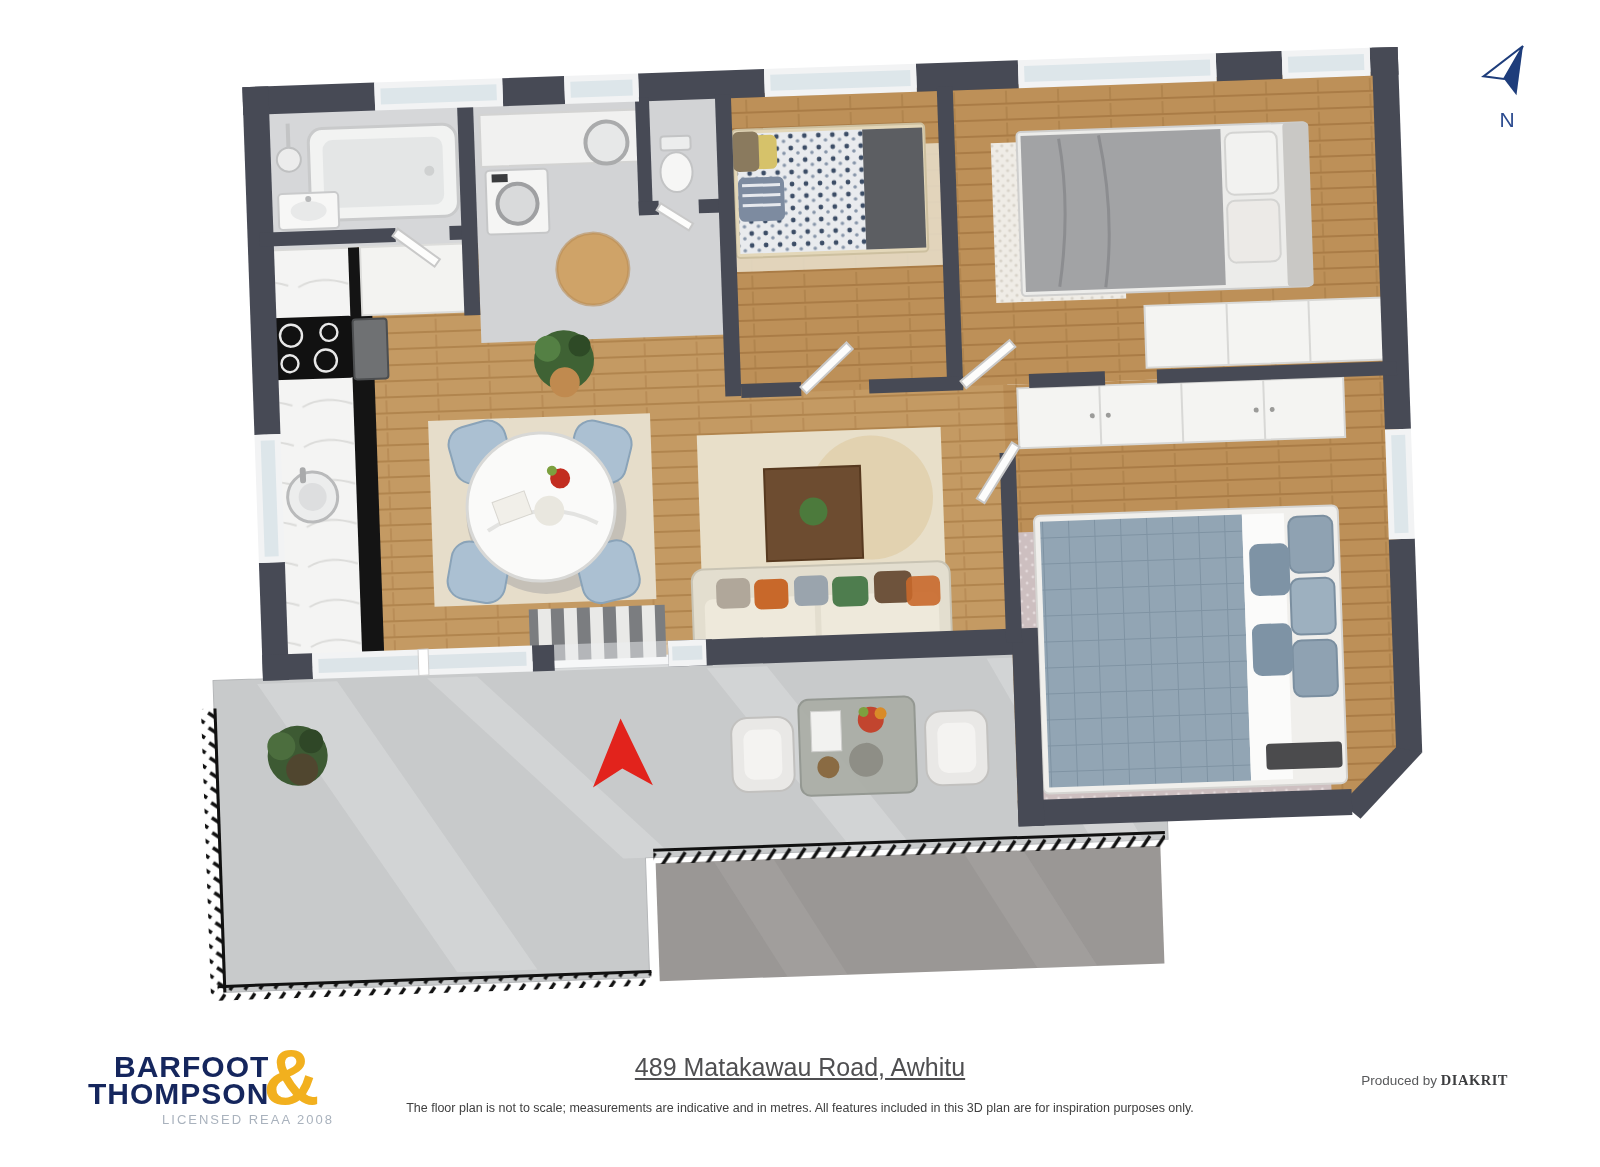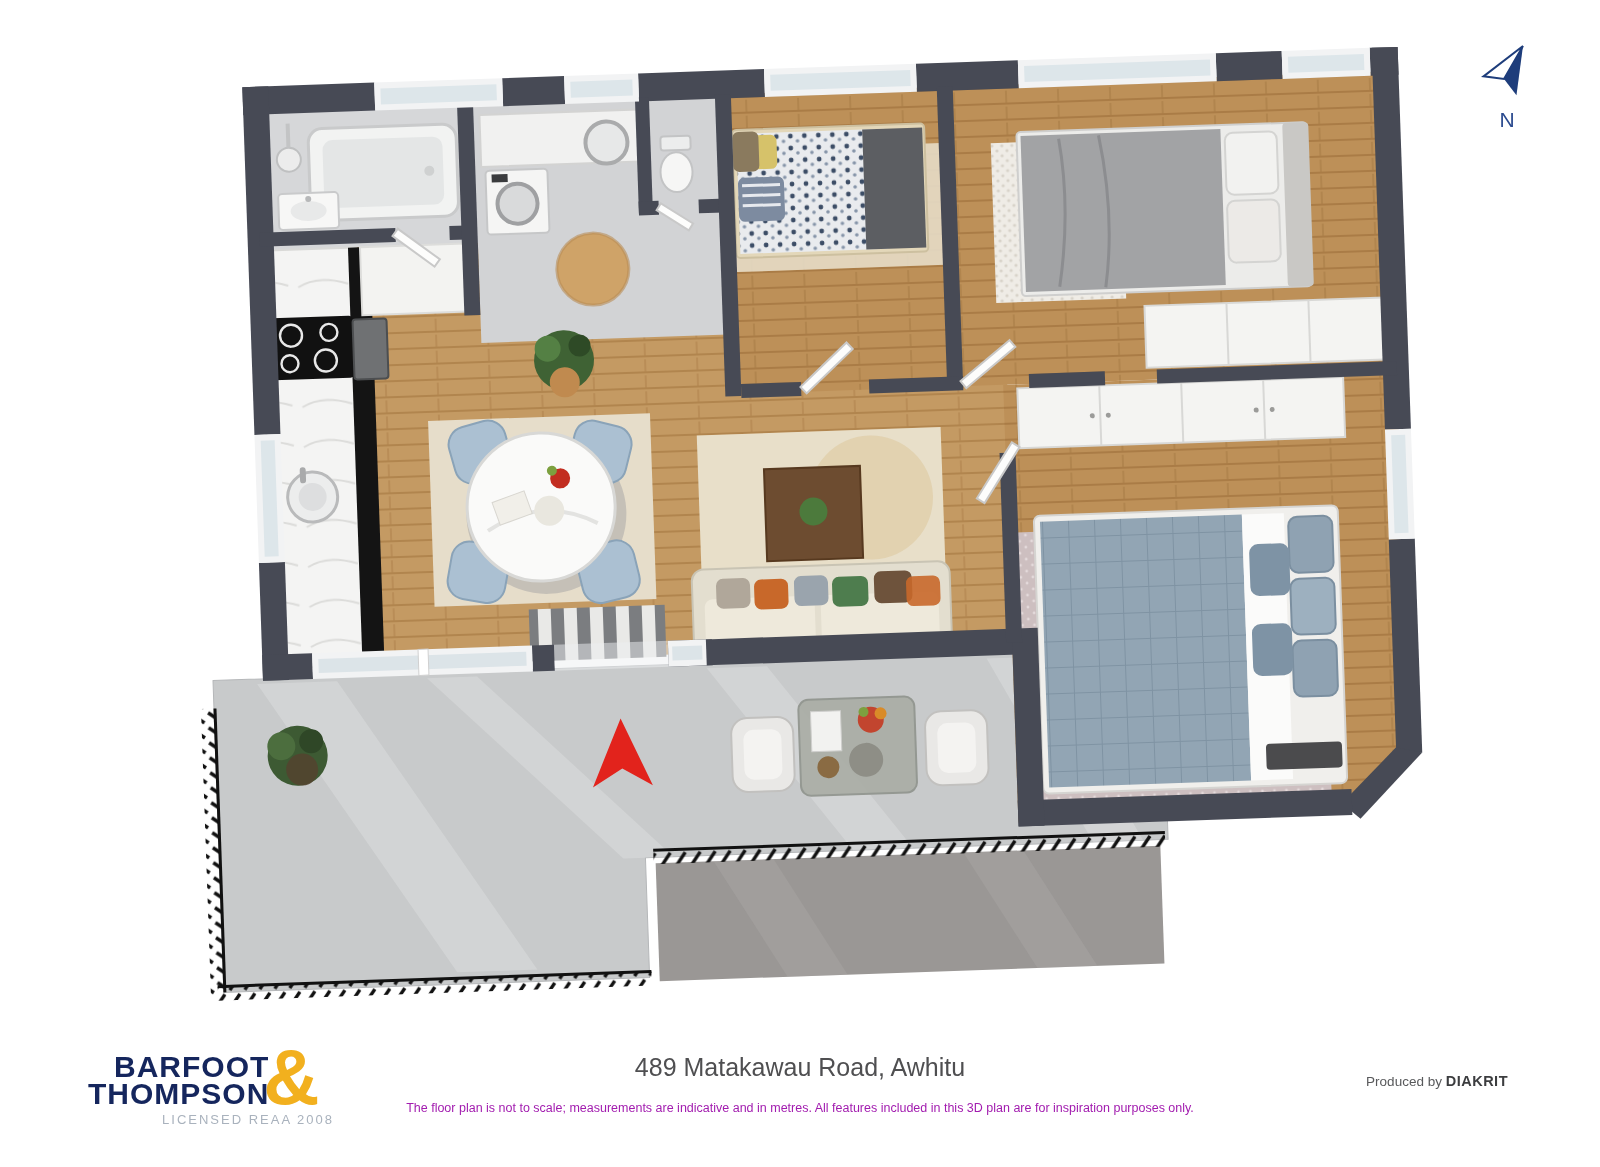--- a/index.html
+++ b/index.html
@@ -14,25 +14,25 @@
   
   .footer{position:absolute;left:0;right:0;bottom:22px;height:130px;}
   .logo{position:absolute;left:88px;bottom:18px;width:260px;}
   .logo-row{display:flex;align-items:center;}
   .logo-lines{display:flex;flex-direction:column;align-items:flex-end;line-height:0.92;}
   .logo-lines span{color:#15265d;font-weight:bold;font-size:30px;letter-spacing:1px;}
   .amp{color:#f2b01e;font-size:78px;font-weight:bold;line-height:0.7;margin-left:-6px;margin-top:-6px;}
   .licensed{color:#a9b2bd;font-size:13px;letter-spacing:2px;text-align:center;margin-top:4px;margin-left:60px;}
 
   .center-text{position:absolute;left:50%;transform:translateX(-50%);bottom:26px;width:1100px;text-align:center;}
-  .address{color:#4f4f51;font-size:25px;font-weight:400;margin:0 0 18px 0;}
-  .disclaimer{color:#a21caf;font-size:12.5px;margin:2px 0;line-height:1.35;}
+  .address{color:#4f4f51;font-size:25px;font-weight:400;margin:0 0 18px 0;text-decoration:underline;}
+  .disclaimer{color:#404040;font-size:12.5px;margin:2px 0;line-height:1.35;}
 
   .produced{position:absolute;right:92px;bottom:56px;color:#58595b;font-size:13.5px;}
-  .produced strong{color:#3c3d3f;font-size:14.5px;letter-spacing:0.5px;}
+  .produced strong{color:#3c3d3f;font-size:14.5px;letter-spacing:0.5px;font-family:Liberation Serif, serif;}
 </style>
 </head>
 <body>
 
 <div class="canvas">
 
   <svg class="plan" width="1600" height="1167" viewBox="0 0 1600 1167">
     <defs>
       <pattern id="wood" width="52" height="16" patternUnits="userSpaceOnUse">
         <rect width="52" height="16" fill="#c49a63"></rect>

